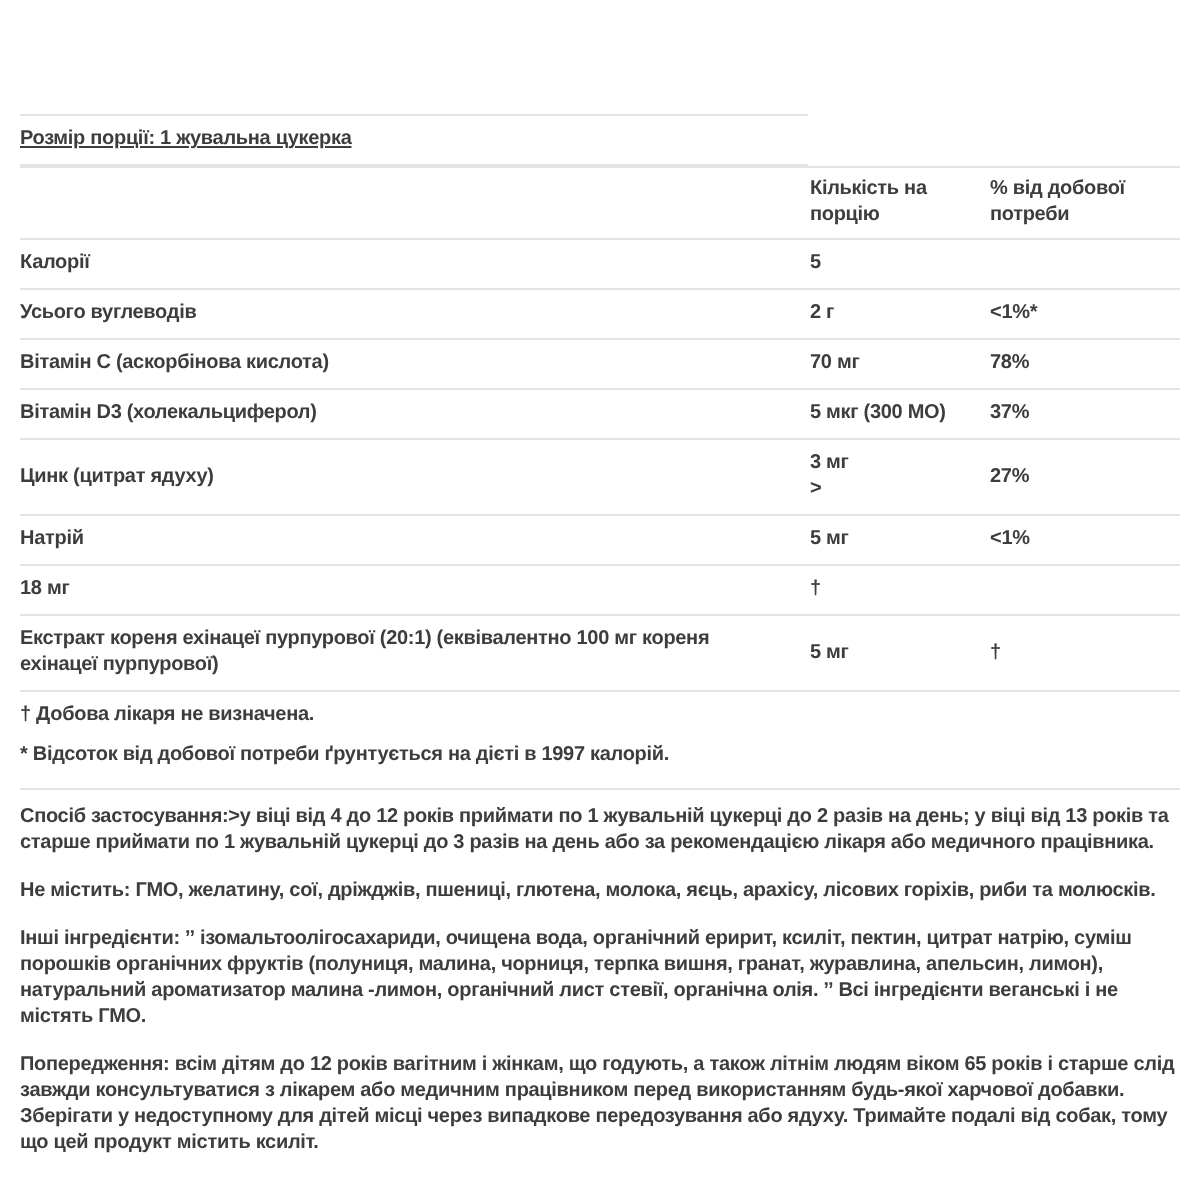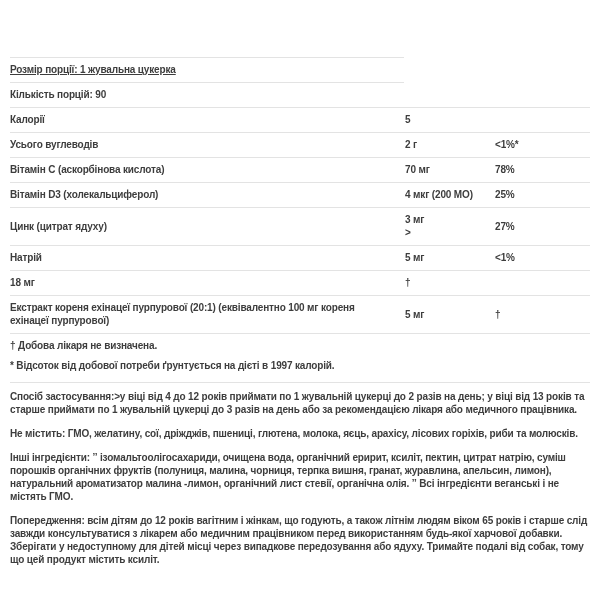--- a/index.html
+++ b/index.html
@@ -47,25 +47,29 @@
   .para{margin-top:11px;}
   .para.first{margin-top:7px;}
 </style>
 </head>
 <body>
 
 <div class="panel">
 
   <div class="topbox">
     <div class="toprow first">Розмір порції: 1 жувальна цукерка</div>
-    <div class="toprow">Кількість порцій: 90</div>
   </div>
 
   <div class="facts">
 
+    <div class="frow head">
+      <div class="c name"></div>
+      <div class="c amt">Кількість на порцію</div>
+      <div class="c dv">% від добової потреби</div>
+    </div>
 
     <div class="frow">
       <div class="c name">Калорії</div>
       <div class="c amt">5</div>
       <div class="c dv"></div>
     </div>
 
     <div class="frow">
       <div class="c name">Усього вуглеводів</div>
       <div class="c amt">2 г</div>
@@ -73,22 +77,22 @@
     </div>
 
     <div class="frow">
       <div class="c name">Вітамін C (аскорбінова кислота)</div>
       <div class="c amt">70 мг</div>
       <div class="c dv">78%</div>
     </div>
 
     <div class="frow">
       <div class="c name">Вітамін D3 (холекальциферол)</div>
-      <div class="c amt">4 мкг (200 МО)</div>
-      <div class="c dv">25%</div>
+      <div class="c amt">5 мкг (300 МО)</div>
+      <div class="c dv">37%</div>
     </div>
 
     <div class="frow">
       <div class="c name center">Цинк (цитрат ядуху)</div>
       <div class="c amt">
         <div>3 мг</div>
         <div>&gt;</div>
       </div>
       <div class="c dv center">27%</div>
     </div>

